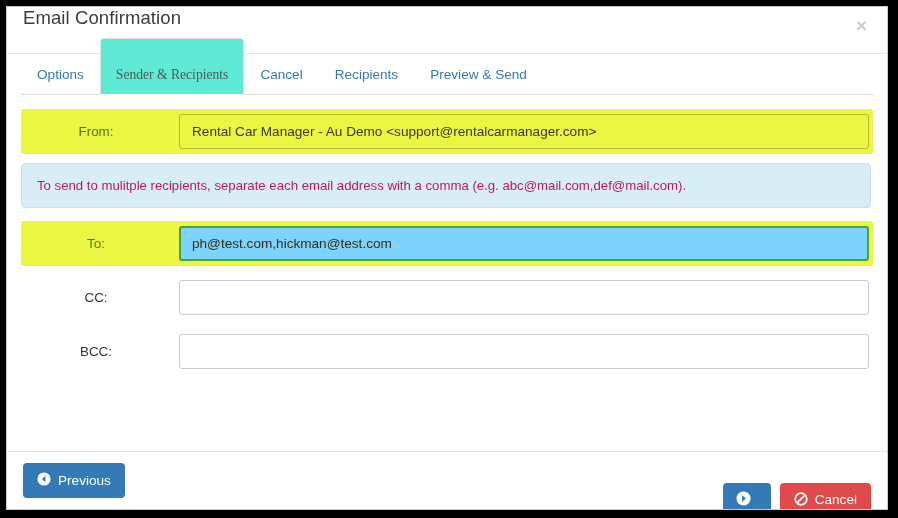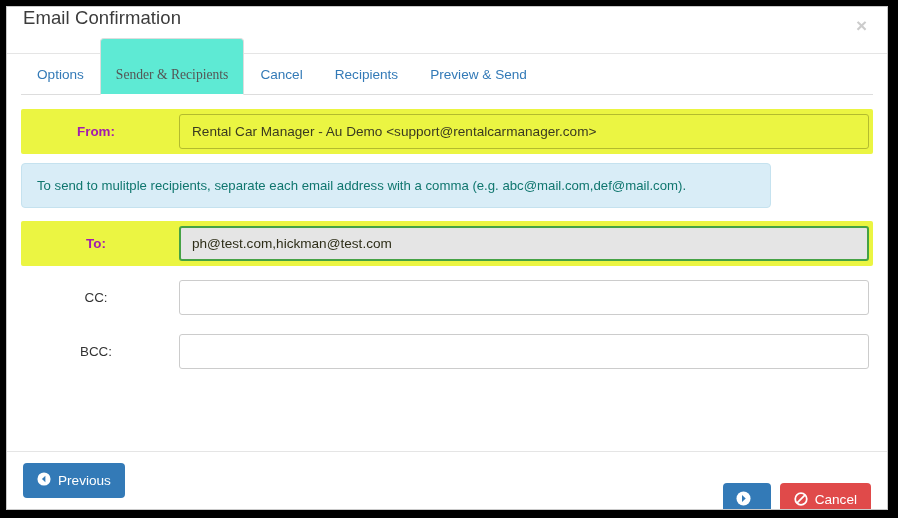--- a/index.html
+++ b/index.html
@@ -108,56 +108,56 @@
     border-radius: 2px;
   }
   .row-label {
     width: 158px;
     text-align: center;
     font-size: 13.4px;
     color: #333333;
     font-weight: 400;
     padding-right: 8px;
   }
-  .form-row.hl .row-label { font-weight: 700; color: #a21caf; }
+  .form-row.hl .row-label { font-weight: 400; color: #4d7c0f; }
   .field-wrap { flex: 1; padding-right: 0; }
   .txt-input {
     width: 690px;
     height: 35px;
     font-size: 13.6px;
     font-family: "Liberation Sans", sans-serif;
     color: #555555;
     background: #ffffff;
     border: 1px solid #cccccc;
     border-radius: 3px;
     padding: 5px 12px;
     outline: none;
   }
   .txt-input.on-yellow {
     background: #ebf542;
     border: 1px solid #b3bb2e;
     color: #3a3a20;
   }
   .txt-input.focus-green {
-    background: #e5e5e5;
+    background: #7dd3fc;
     border: 2px solid #45a245;
     color: #2e2e18;
     padding: 4px 11px;
   }
 
   
   #info-banner {
     background: #d9edf7;
     border: 1px solid #c5e2ef;
     border-radius: 4px;
-    color: #0f766e;
+    color: #be185d;
     font-size: 13.2px;
     padding: 13px 15px;
     margin: 3px 0 13px 0;
-    width: 750px;
+    width: 850px;
     line-height: 1.3;
   }
 
   
   #modal-footer {
     position: absolute;
     left: 0; right: 0; bottom: 0;
     height: 58px;
     border-top: 1px solid #e5e5e5;
     padding: 11px 16px;

